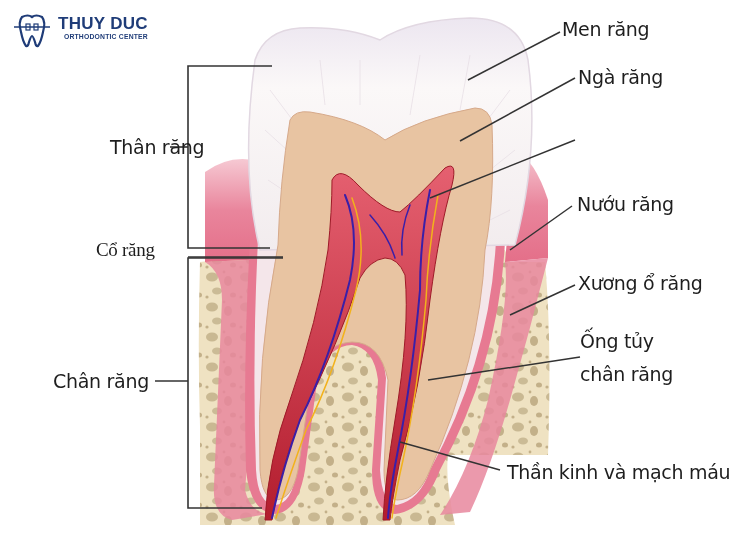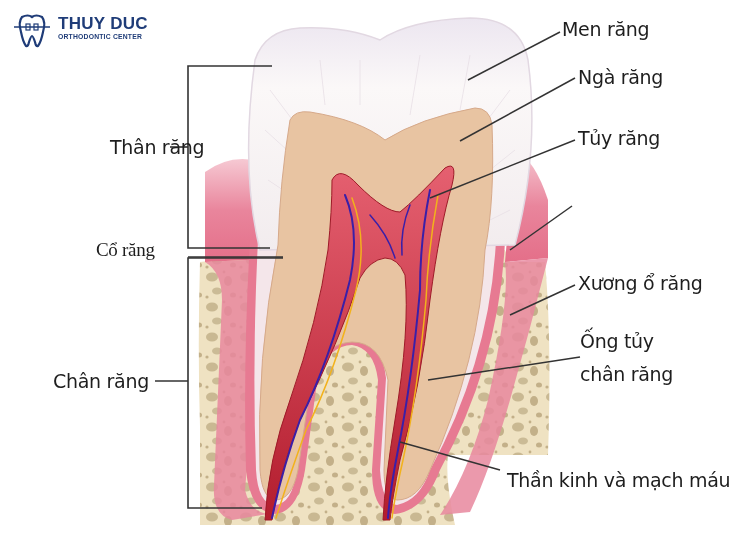--- a/index.html
+++ b/index.html
@@ -1,21 +1,21 @@
 <!DOCTYPE html>
 <html><head>
 <meta charset="utf-8">
 <style>
   html, body { margin: 0; padding: 0; background: #ffffff; }
   body { width: 750px; height: 542px; position: relative; overflow: hidden; font-family: "Liberation Sans", sans-serif; }
   .stage { position: absolute; left: 0; top: 0; width: 750px; height: 542px; }
   svg.art { position: absolute; left: 0; top: 0; }
   .label { position: absolute; color: #1e1e1e; font-size: 19px; line-height: 22px; white-space: nowrap; font-family: "DejaVu Sans", sans-serif; letter-spacing: -0.3px; }
   .label.serif { font-family: "Liberation Serif", serif; font-size: 19px; }
-  .logo { position: absolute; left: 12px; top: 10px; display: flex; align-items: center; }
+  .logo { position: absolute; left: 12px; top: 10px; display: flex; align-items: center; text-align: right; }
   .logo-text { margin-left: 4px; }
   .logo-title { color: #1f3c78; font-weight: bold; font-size: 17px; line-height: 17px; letter-spacing: 0.3px; font-family: "Liberation Sans", sans-serif; }
   .logo-sub { color: #1f3c78; font-weight: bold; font-size: 6.8px; line-height: 10px; letter-spacing: 0.2px; font-family: "Liberation Sans", sans-serif; }
 </style>
 </head>
 <body>
 
 <div class="stage">
 
   <svg class="art" width="750" height="542" viewBox="0 0 750 542">
@@ -123,19 +123,19 @@
       <div class="logo-sub">ORTHODONTIC CENTER</div>
     </div>
   </div>
 
   <div class="label" style="left:70px; top:136px;margin-left:40px;">Thân răng</div>
   <div class="label serif" style="left:96px; top:239px;">Cổ răng</div>
   <div class="label" style="left:53px; top:370px;">Chân răng</div>
 
   <div class="label" style="left:578px; top:66px;">Ngà răng</div>
   <div class="label" style="left:562px; top:18px;">Men răng</div>
-  <div class="label" style="left:578px; top:127px;">Tủy răng</div>
+  <div class="label" style="left:577px; top:193px;">Nướu răng</div>
   <div class="label" style="left:578px; top:272px;text-align:right;">Xương ổ răng</div>
   <div class="label" style="left:580px; top:330px;">Ống tủy</div>
   <div class="label" style="left:580px; top:363px;">chân răng</div>
-  <div class="label" style="left:507px; top:461px;margin-top:8px;">Thần kinh và mạch máu</div>
+  <div class="label" style="left:507px; top:461px;">Thần kinh và mạch máu</div>
 
 </div>
 
 </body></html>

